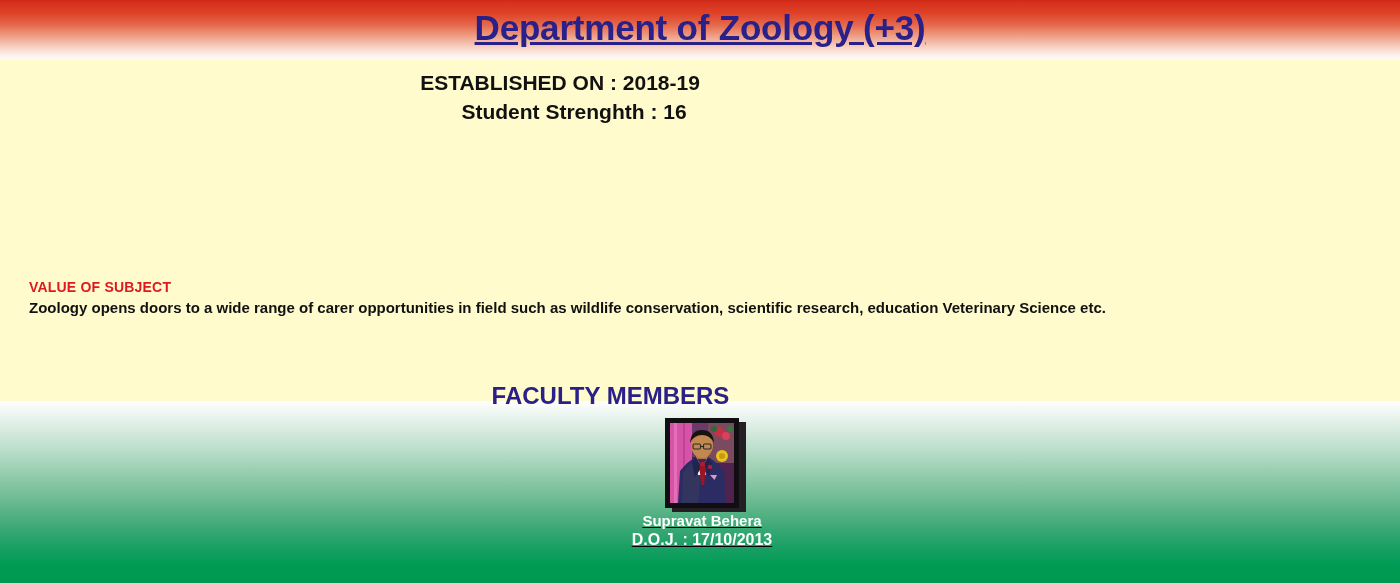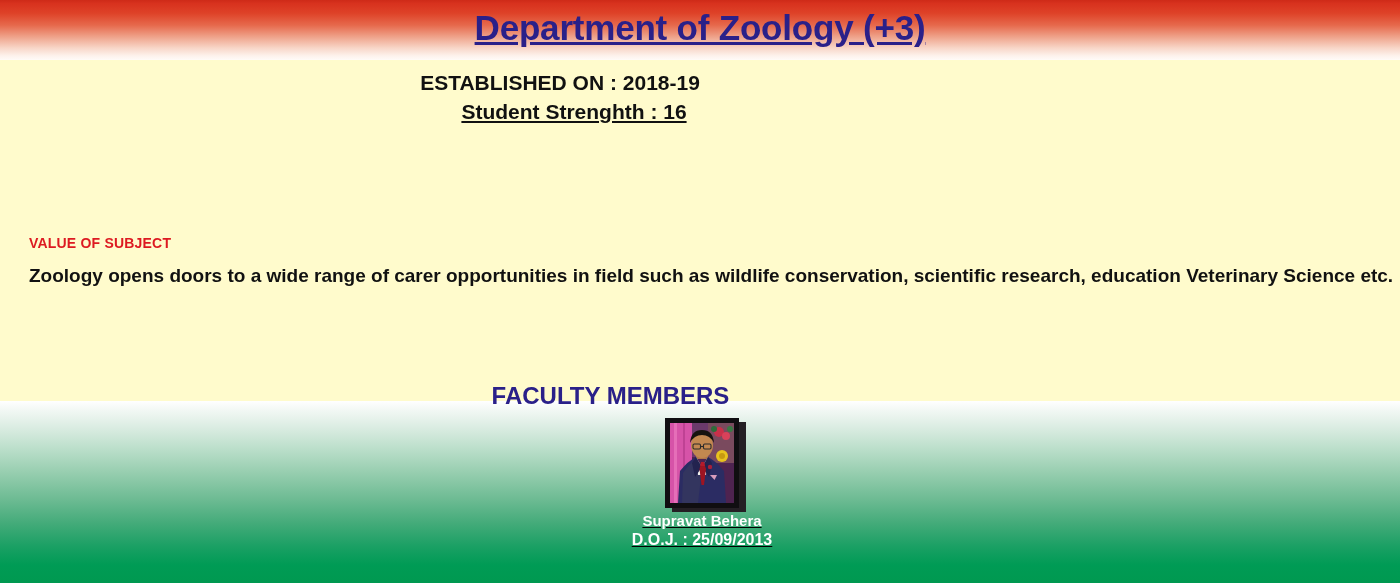--- a/index.html
+++ b/index.html
@@ -84,40 +84,41 @@
     text-align: center;
     z-index: 5;
   }
   .meta-line {
     font-size: 21px;
     font-weight: bold;
     color: #111111;
     line-height: 29px;
     white-space: nowrap;
   }
-  .meta-line.indented { padding-left: 28px; text-decoration: underline; }
+  .meta-line.indented { padding-left: 28px; }
 
   
   .value-block {
     position: absolute;
     left: 29px;
     top: 234px;
     width: 1350px;
     z-index: 5;
   }
   .value-heading {
     font-size: 14px;
     font-weight: bold;
     color: #DD1A21;
     line-height: 18px;
     letter-spacing: 0.2px;
+    margin-top: 44px;
   }
   .value-body {
-    margin-top: 14px;
-    font-size: 19px;
+    margin-top: 2px;
+    font-size: 15px;
     font-weight: bold;
     color: #111111;
     line-height: 20px;
     white-space: nowrap;
   }
 
   
   .faculty-heading {
     position: absolute;
     left: 0;
@@ -247,16 +248,16 @@
           <path d="M31 40 L34 40 L36 46 L34 62 L31.5 62 L29.5 46 Z" fill="#9E1422"></path>
           <path d="M31 39 L34.2 39 L35 43 L30.2 43 Z" fill="#B51A2A"></path>
 
           <path d="M40 52 L47 52 L44.5 57 Z" fill="#D99DBC"></path>
 
           <circle cx="40" cy="44" r="2.2" fill="#A8203A"></circle>
         </svg>
       </div>
     </div>
     <div class="faculty-name">Supravat Behera</div>
-    <div class="faculty-doj">D.O.J. : 25/09/2013</div>
+    <div class="faculty-doj">D.O.J. : 17/10/2013</div>
   </div>
 
 </div>
 
 </body></html>

